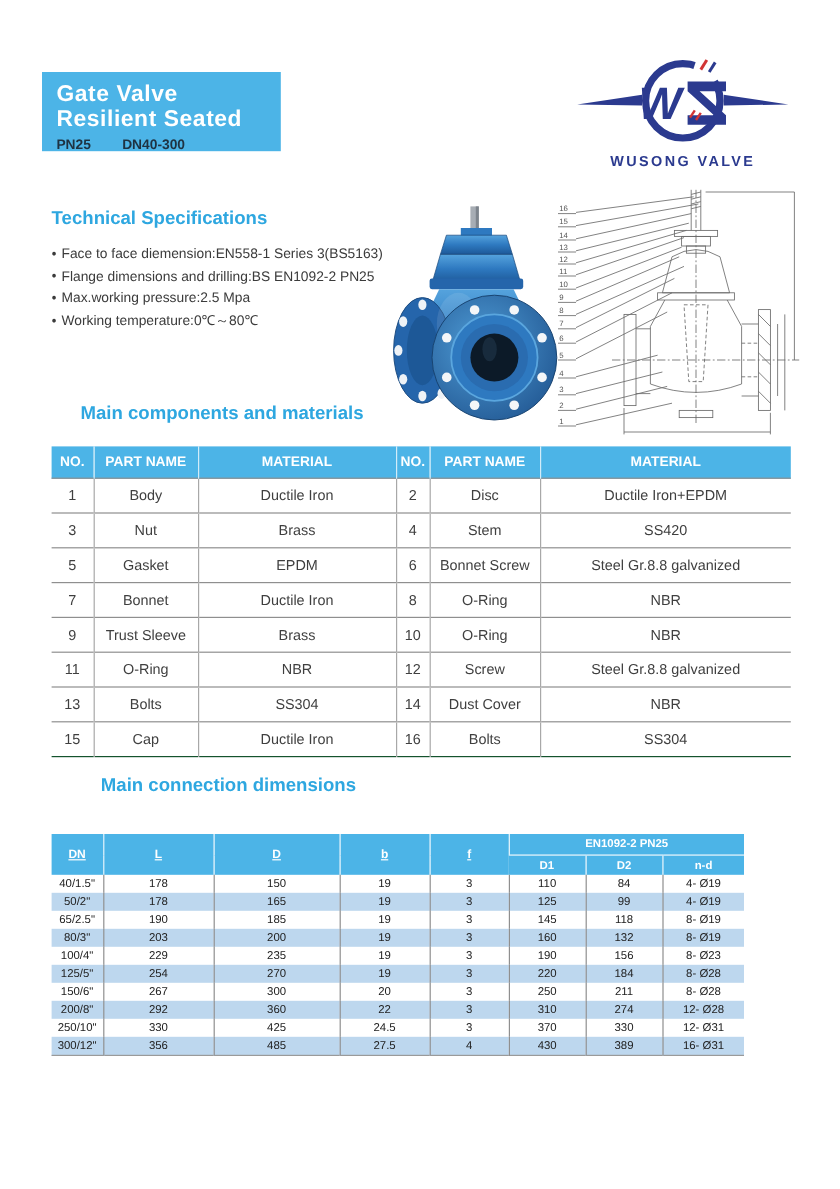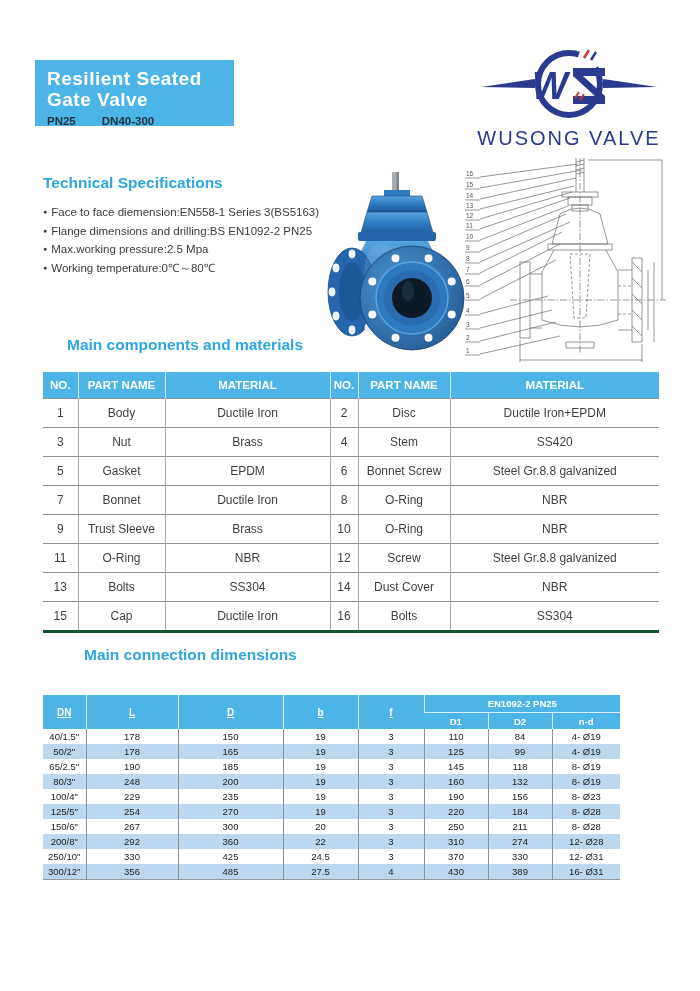--- a/index.html
+++ b/index.html
@@ -10,35 +10,35 @@
         font-family:"Liberation Sans",sans-serif;}
   
   .title-block{position:absolute;left:35px;top:60px;width:199px;height:66px;
                background:var(--accent);padding:8px 0 0 12px;box-sizing:border-box;}
   .title-line{color:#fff;font-size:19px;font-weight:bold;line-height:21px;letter-spacing:.5px;}
   .title-sub{margin-top:5px;font-size:11.5px;font-weight:bold;color:#1e3242;}
   .title-sub span{margin-right:26px;}
   
   .logo{position:absolute;left:466px;top:46px;width:206px;text-align:center;}
   .logo svg{display:block;margin:0 auto;}
-  .brand{margin-top:1px;color:var(--navy);font-size:20px;font-weight:normal;letter-spacing:2px;}
+  .brand{margin-top:1px;color:var(--navy);font-size:12px;font-weight:bold;letter-spacing:2px;}
   
   .section-title{position:absolute;left:43px;color:var(--cyan);font-size:15.5px;font-weight:600;}
   
   .spec-list{position:absolute;left:43px;top:203px;width:290px;}
   .spec-item{font-size:11.5px;color:#3b3b3b;line-height:17.5px;white-space:nowrap;}
   .spec-item::before{content:"●";font-size:7px;vertical-align:2px;margin-right:4px;color:#3b3b3b;}
   
   .valve-photo{position:absolute;left:322px;top:170px;}
   .valve-drawing{position:absolute;left:462px;top:158px;}
   .valve-drawing text{font-size:6.5px;fill:#555;font-family:"Liberation Sans",sans-serif;}
   .valve-drawing line,.valve-drawing path,.valve-drawing rect{stroke:#6a6a6a;stroke-width:.7;fill:none;}
   
   .comp-table{position:absolute;left:43px;top:372px;width:616px;border-collapse:collapse;
-              table-layout:fixed;font-size:12px;color:#3f3f3f;border-bottom:3px solid #14532d;}
+              table-layout:fixed;font-size:12px;color:#3f3f3f;border-bottom:1px solid #14532d;}
   .comp-table th{background:var(--accent);color:#fff;height:24px;font-size:11.5px;font-weight:600;
                  border-left:1px solid rgba(255,255,255,.75);}
   .comp-table th:first-child{border-left:none;}
   .comp-table td{height:26px;text-align:center;border-top:1px solid #8f8f8f;border-left:1px solid #a8a8a8;}
   .comp-table td:first-child{border-left:none;}
   
   .dim-table{position:absolute;left:43px;top:694px;width:577px;border-collapse:collapse;
              table-layout:fixed;font-size:9.5px;color:#222;border-bottom:1px solid #9a9a9a;}
   .dim-table th{background:var(--accent);color:#fff;font-weight:600;font-size:9.5px;
                 border-left:1px solid rgba(255,255,255,.8);border-top:1px solid rgba(255,255,255,.8);}
@@ -49,22 +49,22 @@
   .dim-table td{height:13px;line-height:13px;text-align:center;border-left:1px solid #8f8f8f;}
   .dim-table td:first-child{border-left:none;}
   .dim-table tr.stripe td{background:var(--stripe);}
 </style>
 </head>
 <body>
 
 <div class="page">
 
   <div class="title-block">
+    <div class="title-line">Gate Valve</div>
     <div class="title-line">Resilient Seated</div>
-    <div class="title-line">Gate Valve</div>
     <div class="title-sub">
       <span>PN25</span><span>DN40-300</span>
     </div>
   </div>
 
   <div class="logo">
     <svg width="200" height="80" viewBox="0 0 200 80">
       <polygon points="12,41 66,33 66,42" fill="#2b3a8f"></polygon>
       <polygon points="188,41 134,33 134,42" fill="#2b3a8f"></polygon>
       <circle cx="100" cy="38" r="31" fill="none" stroke="#2b3a8f" stroke-width="6"></circle>
@@ -396,21 +396,21 @@
           <td>190</td>
           <td>185</td>
           <td>19</td>
           <td>3</td>
           <td>145</td>
           <td>118</td>
           <td>8- Ø19</td>
         </tr>
         <tr class="stripe">
           <td>80/3"</td>
-          <td>248</td>
+          <td>203</td>
           <td>200</td>
           <td>19</td>
           <td>3</td>
           <td>160</td>
           <td>132</td>
           <td>8- Ø19</td>
         </tr>
         <tr>
           <td>100/4"</td>
           <td>229</td>

